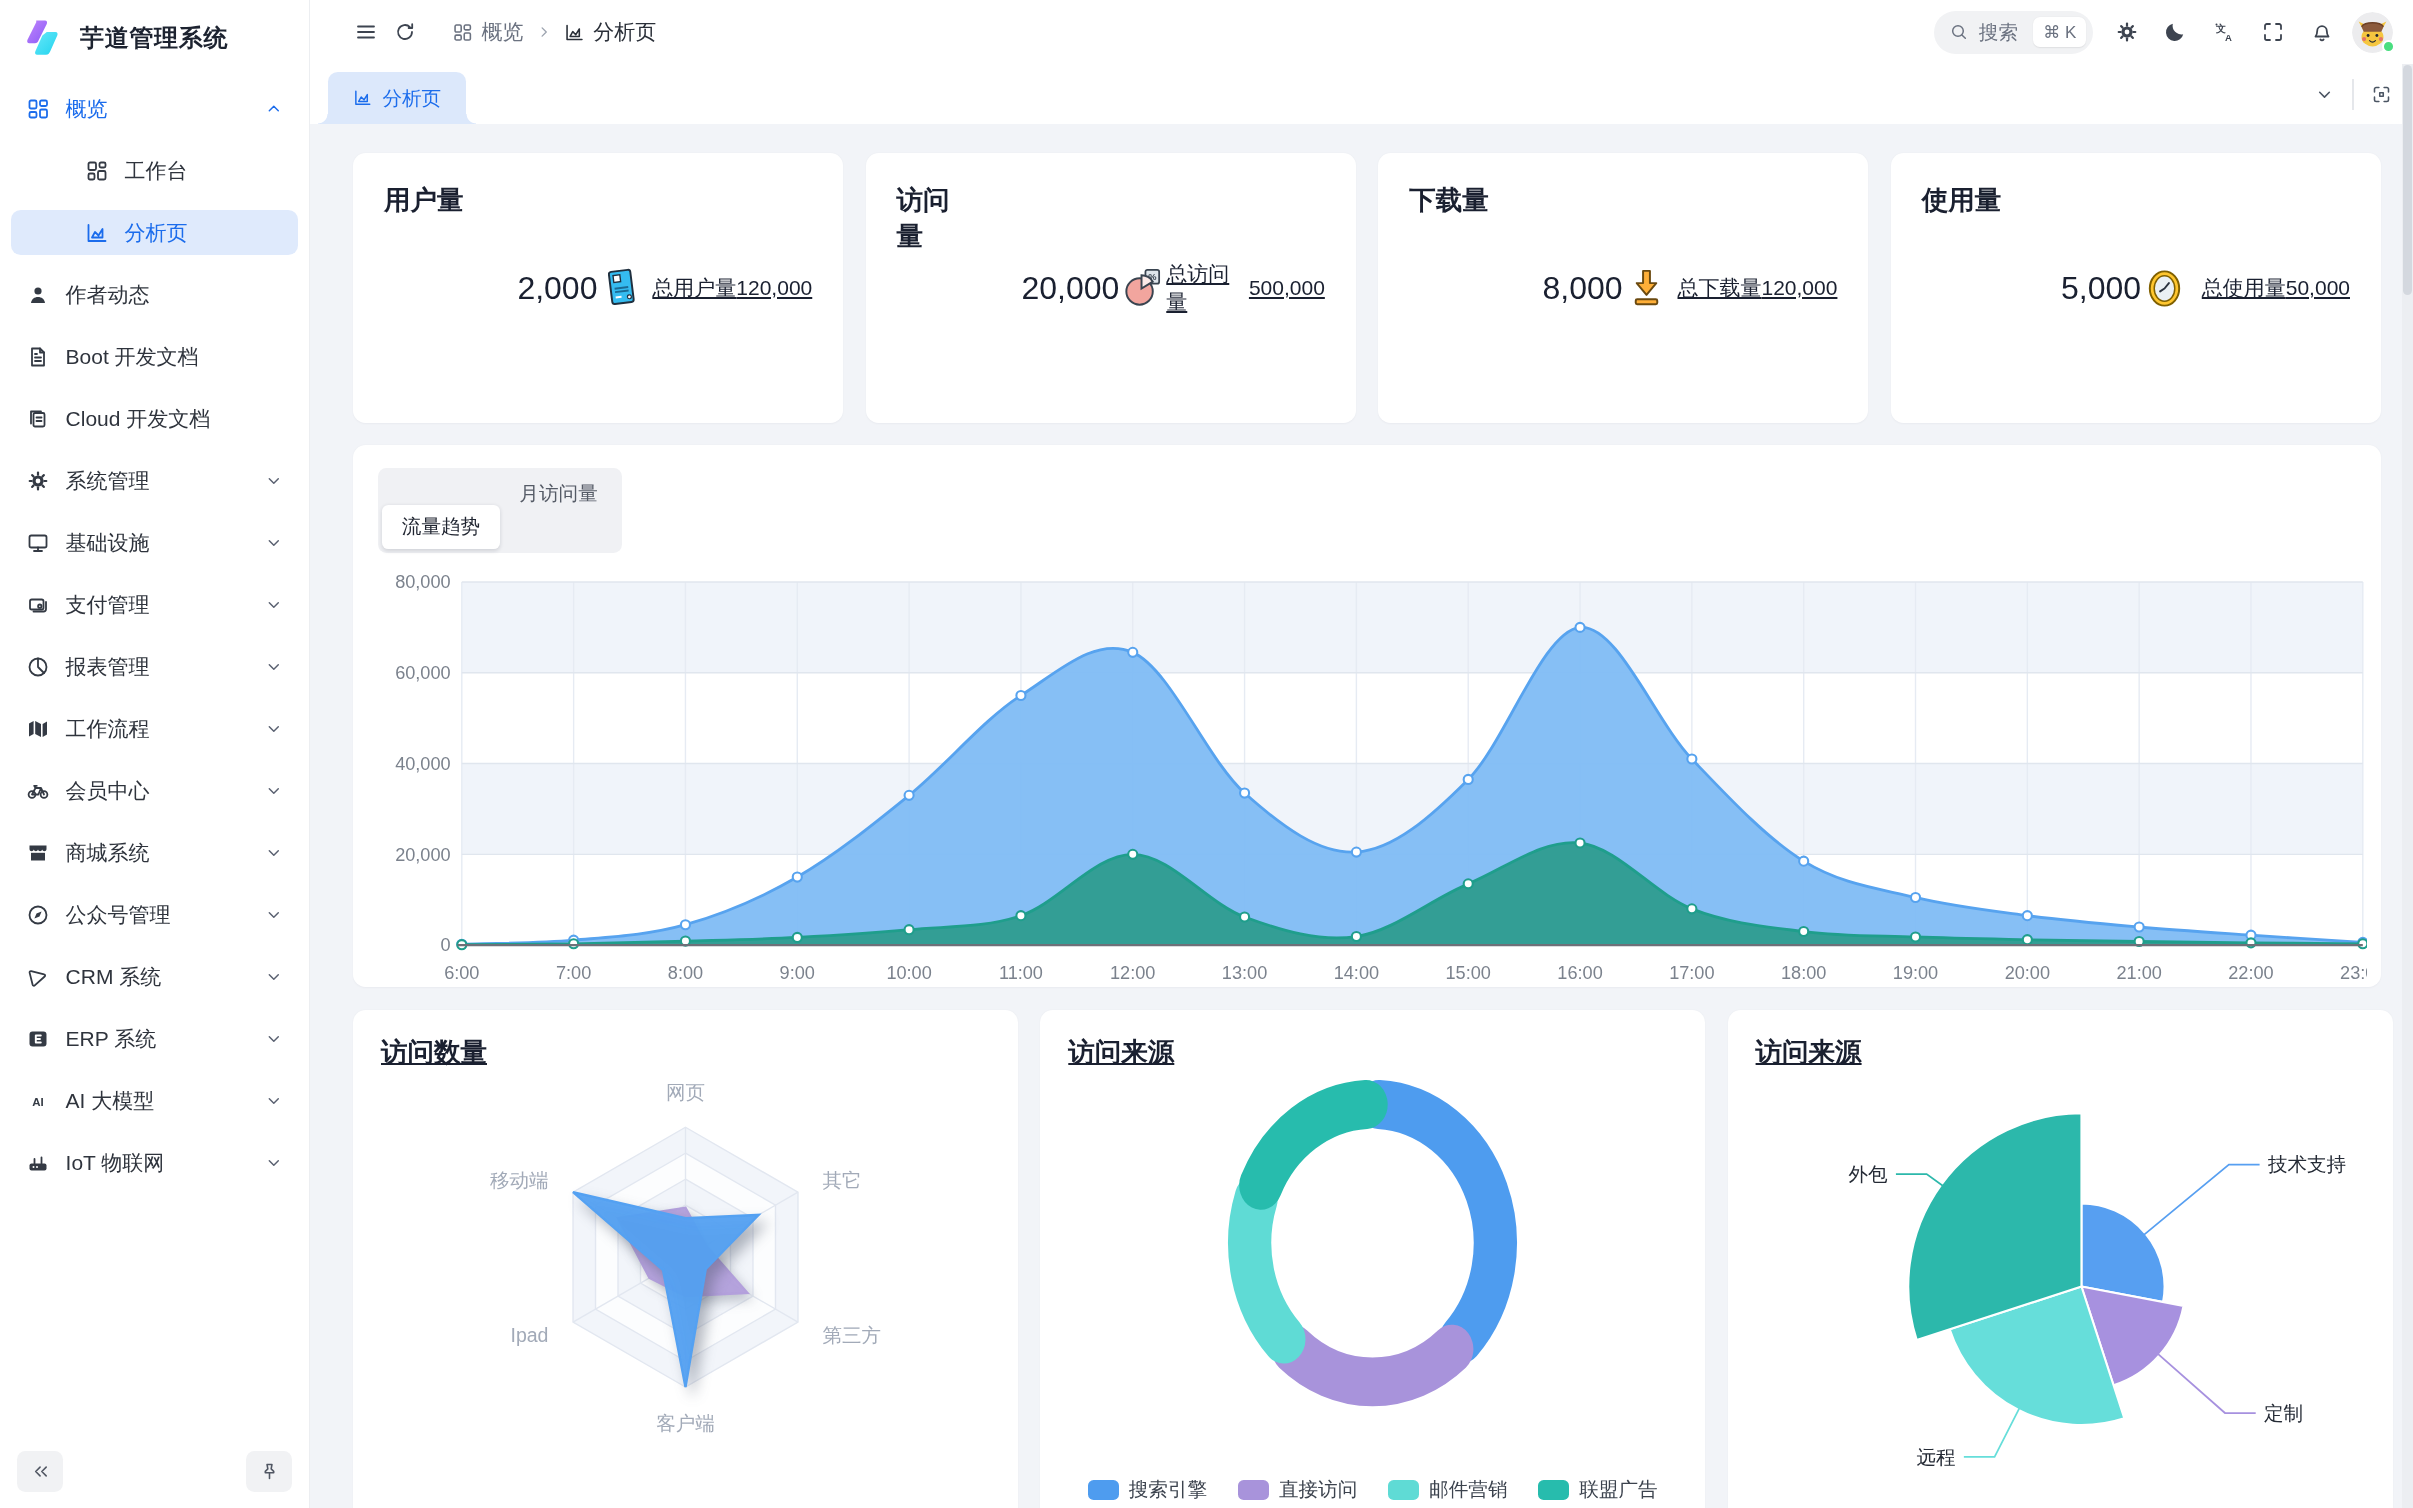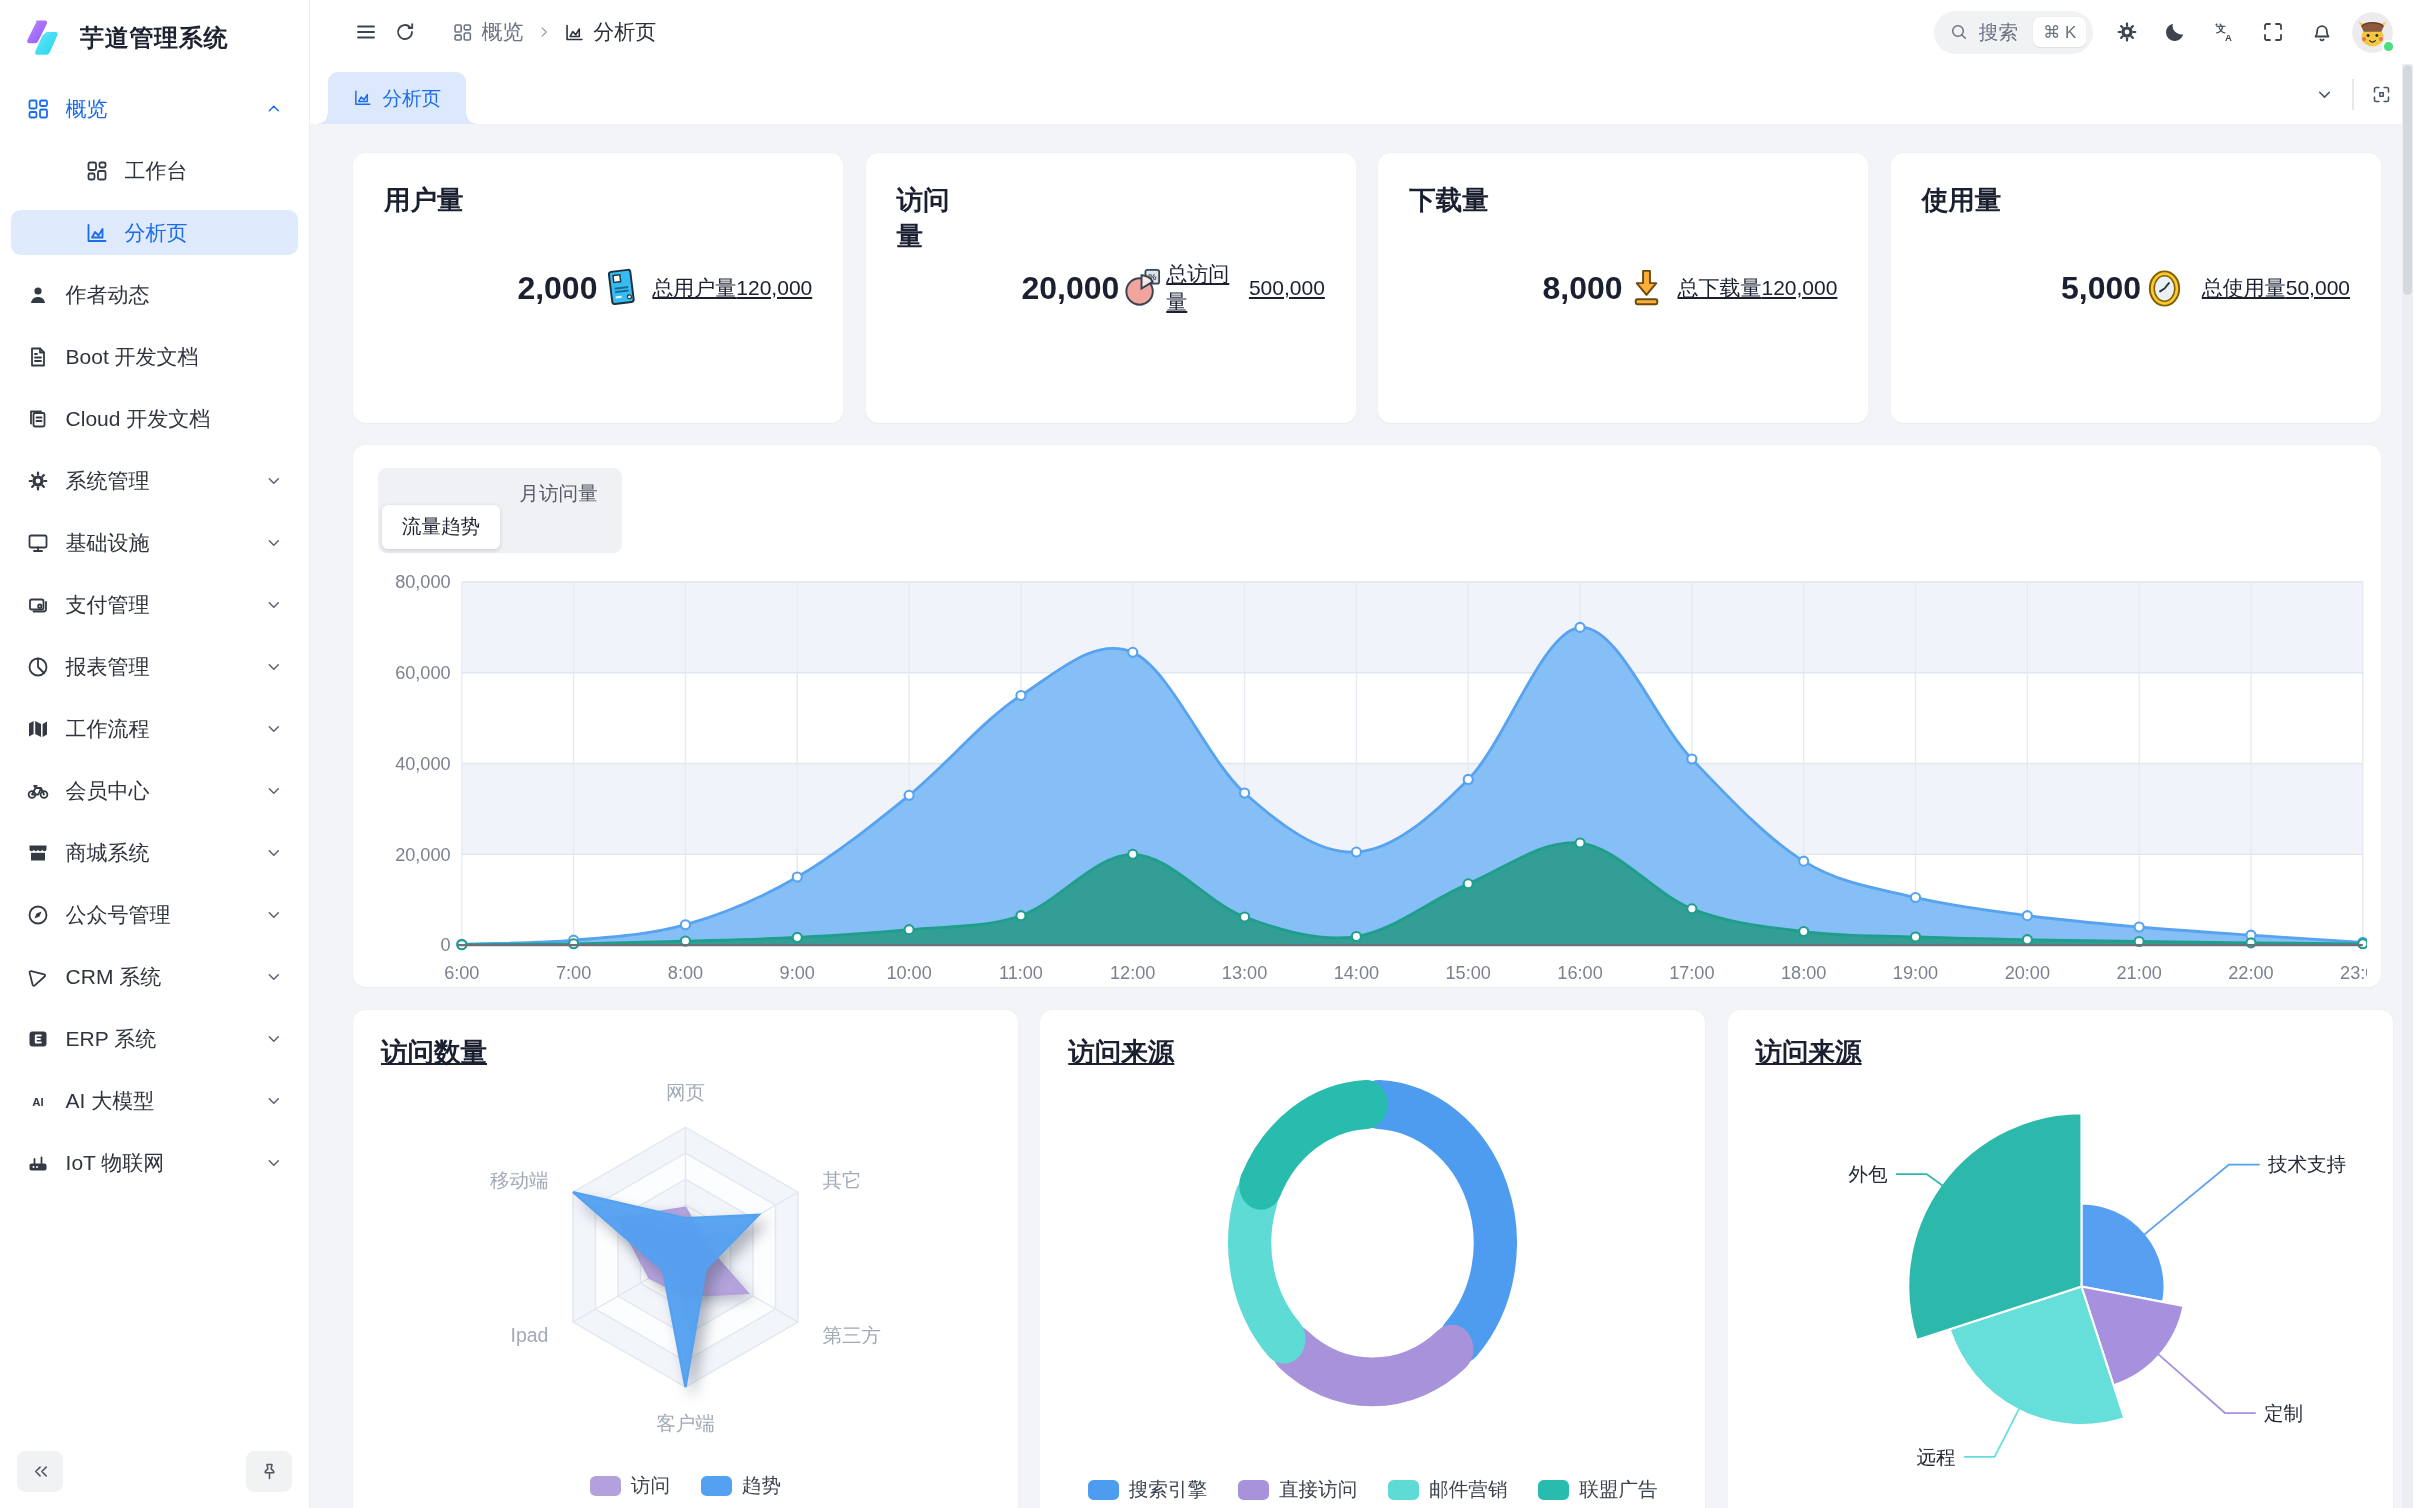--- a/index.html
+++ b/index.html
@@ -72,21 +72,21 @@
   .tb-btn svg { width:21px; height:21px; }
   .tb-div { width:1.4px; height:31px; background:#e5e7eb; margin:0 7px; }
 
   
   .content { padding:29px 32px 0 43px; }
   .stats { display:grid; grid-template-columns:repeat(4,1fr); gap:22.3px; }
   .card { background:#fff; border-radius:12.6px; box-shadow:0 0.7px 2.1px rgba(20,30,60,.04); }
   .stat-card { height:270px; padding:29px 31px; display:flex; flex-direction:row; justify-content:space-between; }
   .stat-title { font-size:26.5px; font-weight:700; color:#1a2030; }
   .stat-mid { display:flex; align-items:center; justify-content:space-between; }
-  .stat-value { font-size:32px; font-weight:700; color:#1a2030;margin-left:46px; }
+  .stat-value { font-size:32px; font-weight:400; color:#1a2030;margin-left:46px; }
   .stat-ic svg { width:47px; height:47px; }
   .stat-bottom { display:flex; align-items:center; justify-content:space-between; font-size:21px; color:#1a2030;text-decoration:underline; }
 
   .chart-card { margin-top:22.3px; height:542px; padding:22.3px 25px; }
   .pill-group { display:inline-flex; background:#f0f1f4; border-radius:8.4px; padding:4.2px; }
   .pill { font-size:19.6px; color:#555b66; padding:8.4px 19.6px; border-radius:6.3px; cursor:pointer; white-space:nowrap; }
   .pill.on { background:#fff; color:#1f2430; box-shadow:0 1.4px 4.2px rgba(15,23,42,.14);margin-top:33px; }
   .areachart { margin-top:15.4px; }
 
   .bottom { display:grid; grid-template-columns:repeat(3,1fr); gap:22.3px; margin-top:22.3px; }
@@ -716,30 +716,20 @@
               <line x1="436" y1="268" x2="274.9192748960944" y2="175" stroke="#e2e7f0" stroke-width="2"></line>
               <polygon points="436,197.32 464.994530518703,251.26 524.5943988071481,319.15 436,323.8 384.4541679667502,297.76000000000005 339.3515649376567,212.2" fill="#b3a0dc" fill-opacity="0.95" stroke="#b3a0dc" stroke-width="3.5" style="filter:drop-shadow(6px 8px 8px rgba(60,70,90,.3))"></polygon>
               <polygon points="436,212.2 540.7024713175387,207.54999999999998 464.994530518703,284.74 436,454 403.78385497921886,286.6 274.9192748960944,175" fill="#54a1f2" fill-opacity="0.95" stroke="#54a1f2" stroke-width="3.5" style="filter:drop-shadow(10px 12px 10px rgba(60,70,90,.4))"></polygon>
               <text x="436" y="42" text-anchor="middle" font-size="28" fill="#a2aab8">网页</text>
               <text x="632.2576396401454" y="166.99999999999997" text-anchor="start" font-size="28" fill="#a2aab8">其它</text>
               <text x="632.2576396401454" y="388.99999999999994" text-anchor="start" font-size="28" fill="#a2aab8">第三方</text>
               <text x="436" y="516" text-anchor="middle" font-size="28" fill="#a2aab8">客户端</text>
               <text x="239.74236035985467" y="389.0000000000001" text-anchor="end" font-size="28" fill="#a2aab8">Ipad</text>
               <text x="239.74236035985464" y="166.99999999999997" text-anchor="end" font-size="28" fill="#a2aab8">移动端</text>
             </svg></div>
-        <div class="legend-row" id="radarLegend">
-            <span class="legend-item">
-              <span class="legend-chip" style="background:#b3a0dc"></span>
-              <span class="legend-label">访问</span>
-            </span>
-            <span class="legend-item">
-              <span class="legend-chip" style="background:#54a1f2"></span>
-              <span class="legend-label">趋势</span>
-            </span>
-          </div>
       </div>
       <div class="card b-card">
         <div class="b-title">访问来源</div>
         <div id="donutChart"><svg viewBox="0 0 872 566" width="609" height="395">
               <g transform="translate(436 248) scale(1 1.13) translate(-436 -248)">
                 <path d="M445.2111282987581 72.241201883195 A176 176 0 0 1 563.0298001453118 369.8171986011916" fill="none" stroke="#4e9cef" stroke-width="62" stroke-linecap="round"></path>
                 <path d="M549.6005530394153 382.428101039697 A176 176 0 0 1 322.3994469605848 382.428101039697" fill="none" stroke="#a893db" stroke-width="62" stroke-linecap="round"></path>
                 <path d="M308.9701998546883 369.81719860119165 A176 176 0 0 1 269.1927598383129 191.86316156353968" fill="none" stroke="#5fdbd5" stroke-width="62" stroke-linecap="round"></path>
                 <path d="M275.97444480771594 174.7345805621693 A176 176 0 0 1 426.7888717012418 72.241201883195" fill="none" stroke="#27bcad" stroke-width="62" stroke-linecap="round"></path>
               </g>

